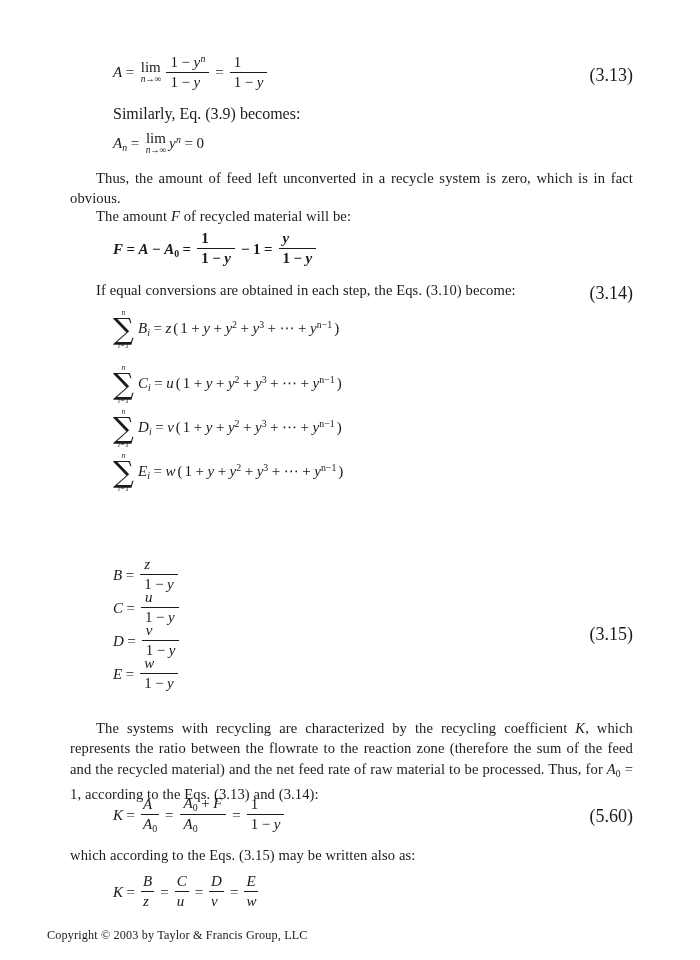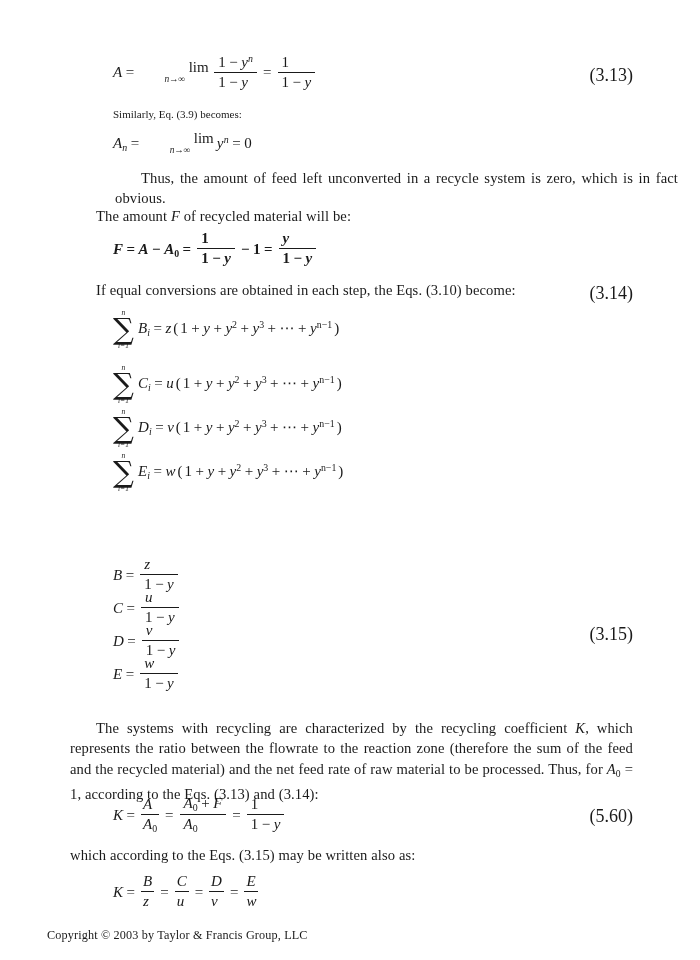--- a/index.html
+++ b/index.html
@@ -29,21 +29,21 @@
     line-height: 20.3px;
     text-align: justify;
     text-justify: inter-word;
     letter-spacing: 0.1px;
   }
   .para.indent { text-indent: 26px; }
   .para.noindent { text-indent: 0; }
   .plain-line {
     position: absolute;
     left: 113px;
-    font-size: 11px;
+    font-size: 16px;
     line-height: 20px;
     white-space: nowrap;
   }
   
   .eq {
     position: absolute;
     font-size: 15px;
     white-space: nowrap;
     font-style: normal;
   }
@@ -100,21 +100,20 @@
     vertical-align: middle;
     text-align: center;
     margin: 0 3px;
     position: relative;
     top: -0.1em;
   }
   .limop > .lm {
     display: block;
     font-style: normal;
     line-height: 1.05;
-    margin-left: 48px;
   }
   .limop > .lb {
     display: block;
     font-size: 0.63em;
     line-height: 1.05;
     font-style: italic;
     letter-spacing: -0.2px;
   }
   
   .sum {
@@ -169,21 +168,21 @@
     <span class="v">A</span><span class="op">=</span><span class="limop"><span class="lm">lim</span><span class="lb">n→∞</span></span><span class="frac"><span class="nu"><span class="num">1</span><span class="op">−</span><span class="v">y</span><sup class="p">n</sup></span><span class="de"><span class="num">1</span><span class="op">−</span><span class="v">y</span></span></span><span class="op">=</span><span class="frac"><span class="nu"><span class="num">1</span></span><span class="de"><span class="num">1</span><span class="op">−</span><span class="v">y</span></span></span>
   </div>
   <div class="eqnum" style="top:65px;">(3.13)</div>
 
   <div class="plain-line" style="top:104px;">Similarly, Eq. (3.9) becomes:</div>
 
   <div class="eq" style="left:113px; top:132px;">
     <span class="v">A</span><sub class="s">n</sub><span class="op">=</span><span class="limop"><span class="lm">lim</span><span class="lb">n→∞</span></span><span class="v">y</span><sup class="p">n</sup><span class="op">=</span><span class="num">0</span>
   </div>
 
-  <div class="para indent" style="top:168px;margin-left:45px;">Thus, the amount of feed left unconverted in a recycle system is zero, which is in fact obvious.</div>
+  <div class="para indent" style="top:168px;">Thus, the amount of feed left unconverted in a recycle system is zero, which is in fact obvious.</div>
 
   <div class="para indent" style="top:206px;">
     <span>The amount <span class="v">F</span> of recycled material will be:</span>
   </div>
 
   <div class="eq" style="left:113px; top:232px;font-weight:bold;">
     <span class="v">F</span><span class="op">=</span><span class="v">A</span><span class="op">−</span><span class="v">A</span><sub class="sn">0</sub><span class="op">=</span><span class="frac"><span class="nu"><span class="num">1</span></span><span class="de"><span class="num">1</span><span class="op">−</span><span class="v">y</span></span></span><span class="op">−</span><span class="num">1</span><span class="op">=</span><span class="frac"><span class="nu"><span class="v">y</span></span><span class="de"><span class="num">1</span><span class="op">−</span><span class="v">y</span></span></span>
   </div>
   <div class="eqnum" style="top:241px;margin-top:42px;">(3.14)</div>
 

